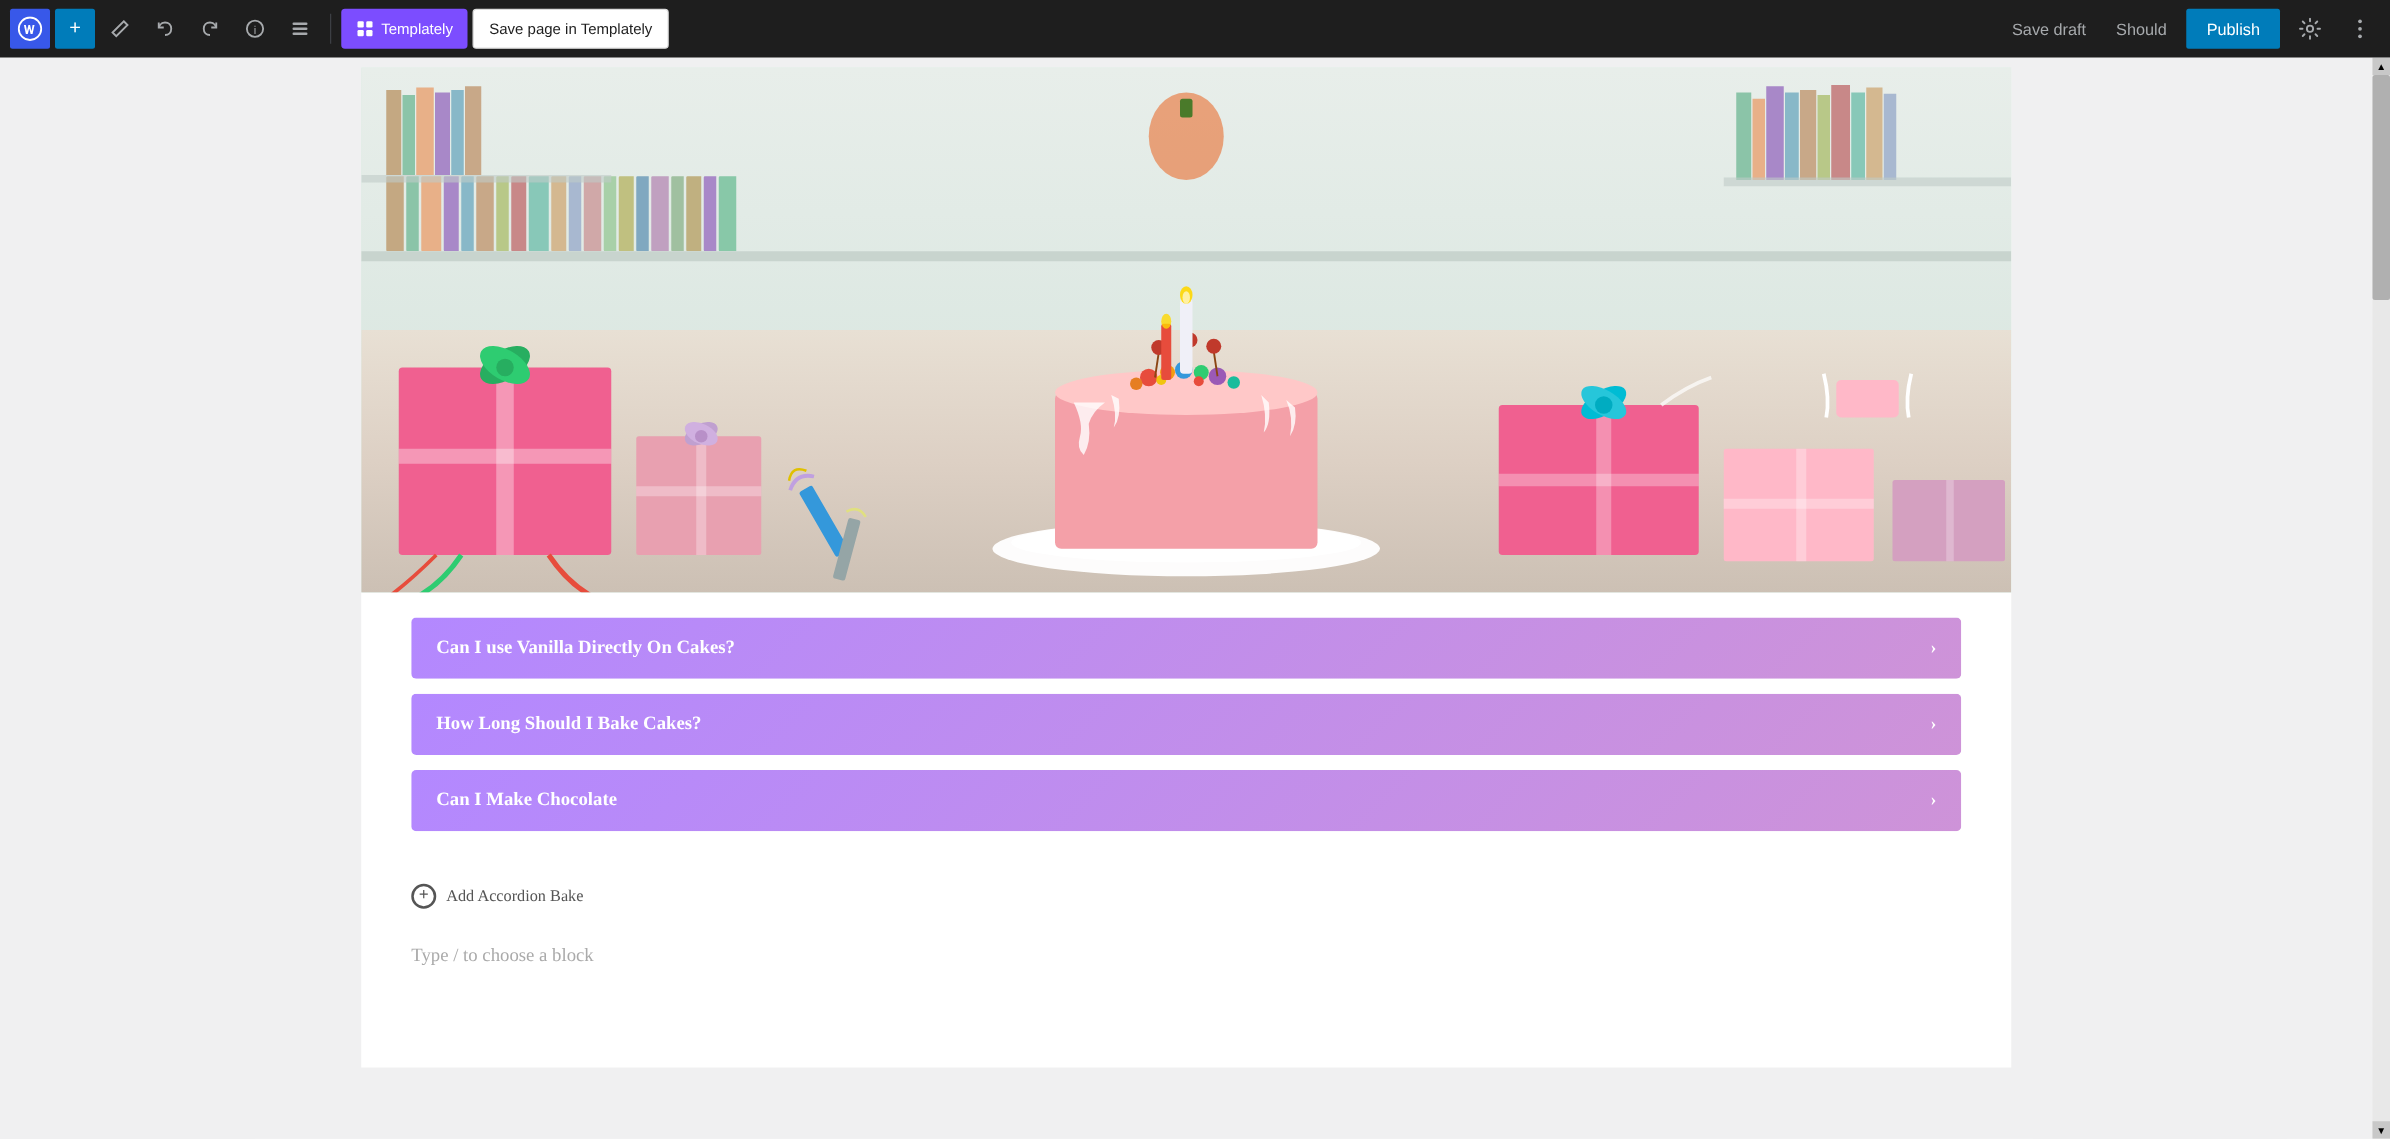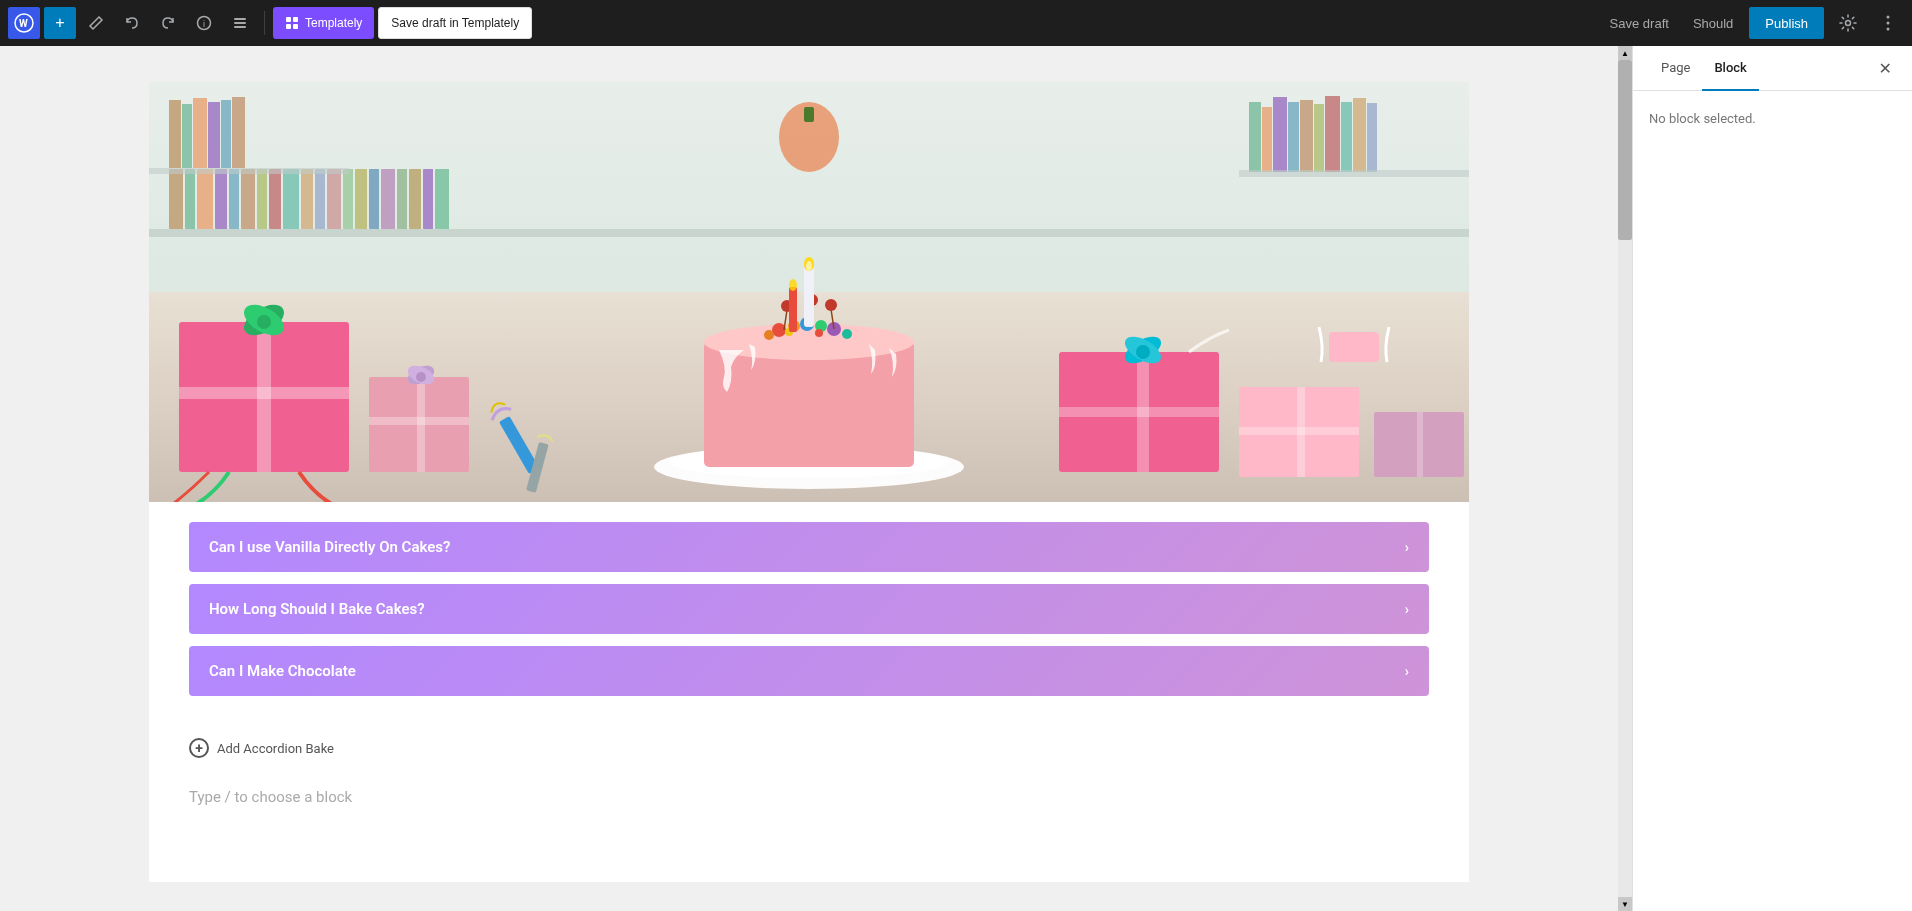--- a/index.html
+++ b/index.html
@@ -127,21 +127,22 @@
     }
 
     
     .canvas-area {
       flex: 1;
       background: #f0f0f1;
       overflow-y: auto;
       display: flex;
       flex-direction: column;
       align-items: center;
-      padding: 36px 0;
+      padding: 8px 0;
+      font-family: Liberation Serif, serif;
     }
     .canvas-wrapper {
       width: 100%;
       max-width: 1320px;
       background: white;
       min-height: 800px;
     }
 
     
     .accordion-section {
@@ -355,21 +356,21 @@
     <svg width="14" height="14" viewBox="0 0 14 14" fill="white">
       <rect x="1" y="1" width="5" height="5" rx="1"></rect>
       <rect x="8" y="1" width="5" height="5" rx="1"></rect>
       <rect x="1" y="8" width="5" height="5" rx="1"></rect>
       <rect x="8" y="8" width="5" height="5" rx="1"></rect>
     </svg>
     <span>Templately</span>
   </button>
 
   <button class="save-templately-btn">
-    <span>Save draft in Templately</span>
+    <span>Save page in Templately</span>
   </button>
 
   <div class="toolbar-right">
     <button class="save-draft-btn">
       <span>Save draft</span>
     </button>
     <button class="preview-btn">
       <span>Should</span>
     </button>
     <button class="publish-btn">
@@ -599,30 +600,14 @@
       <span>▲</span>
     </div>
     <div style="flex:1; position:relative; height:calc(100% - 28px);">
       <div style="position:absolute; top:0; left:0; right:0; height:180px; background:#b0b0b0; border-radius:2px;"></div>
     </div>
     <div style="position:absolute; bottom:0; width:14px; height:14px; background:#c8c8c8; display:flex; align-items:center; justify-content:center; font-size:8px; cursor:pointer;">
       <span>▼</span>
     </div>
   </div>
 
-  <div class="right-panel">
-    <div class="panel-tabs">
-      <div class="panel-tab">
-        <span>Page</span>
-      </div>
-      <div class="panel-tab active">
-        <span>Block</span>
-      </div>
-      <button class="panel-close">
-        <span>✕</span>
-      </button>
-    </div>
-    <div class="panel-content">
-      <p class="no-block-msg">No block selected.</p>
-    </div>
-  </div>
 
 </div>
 
 </body></html>

